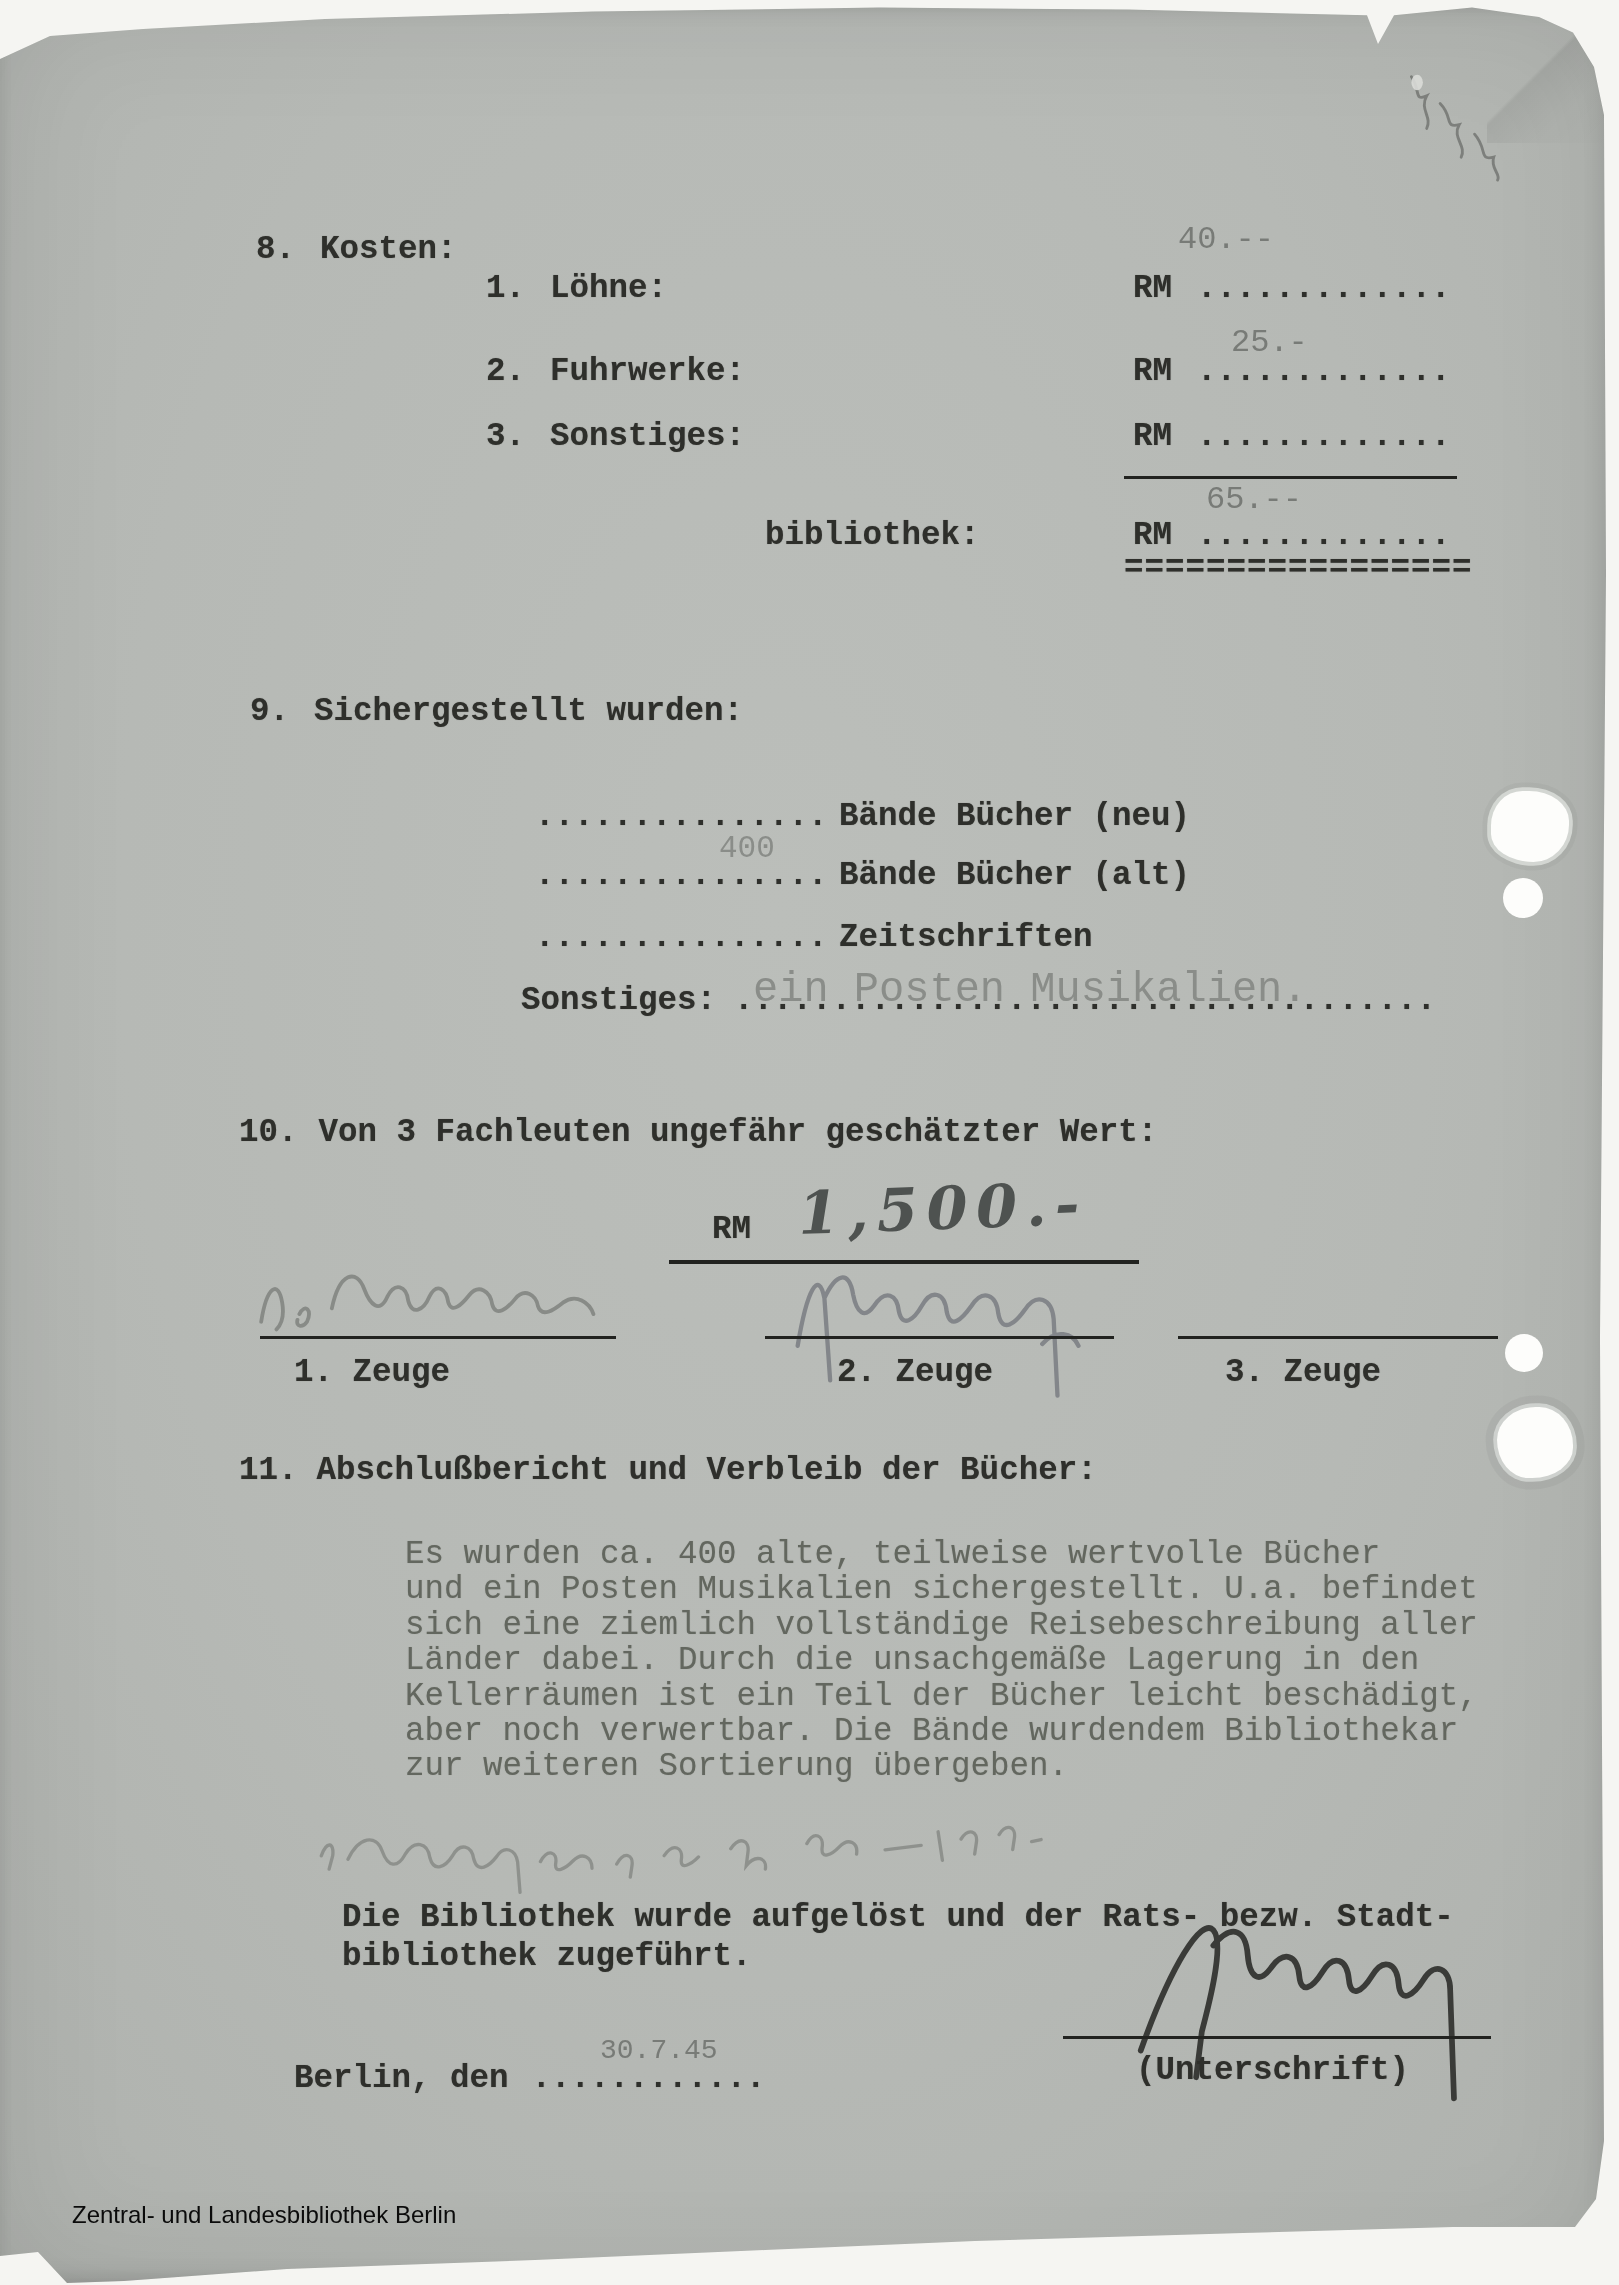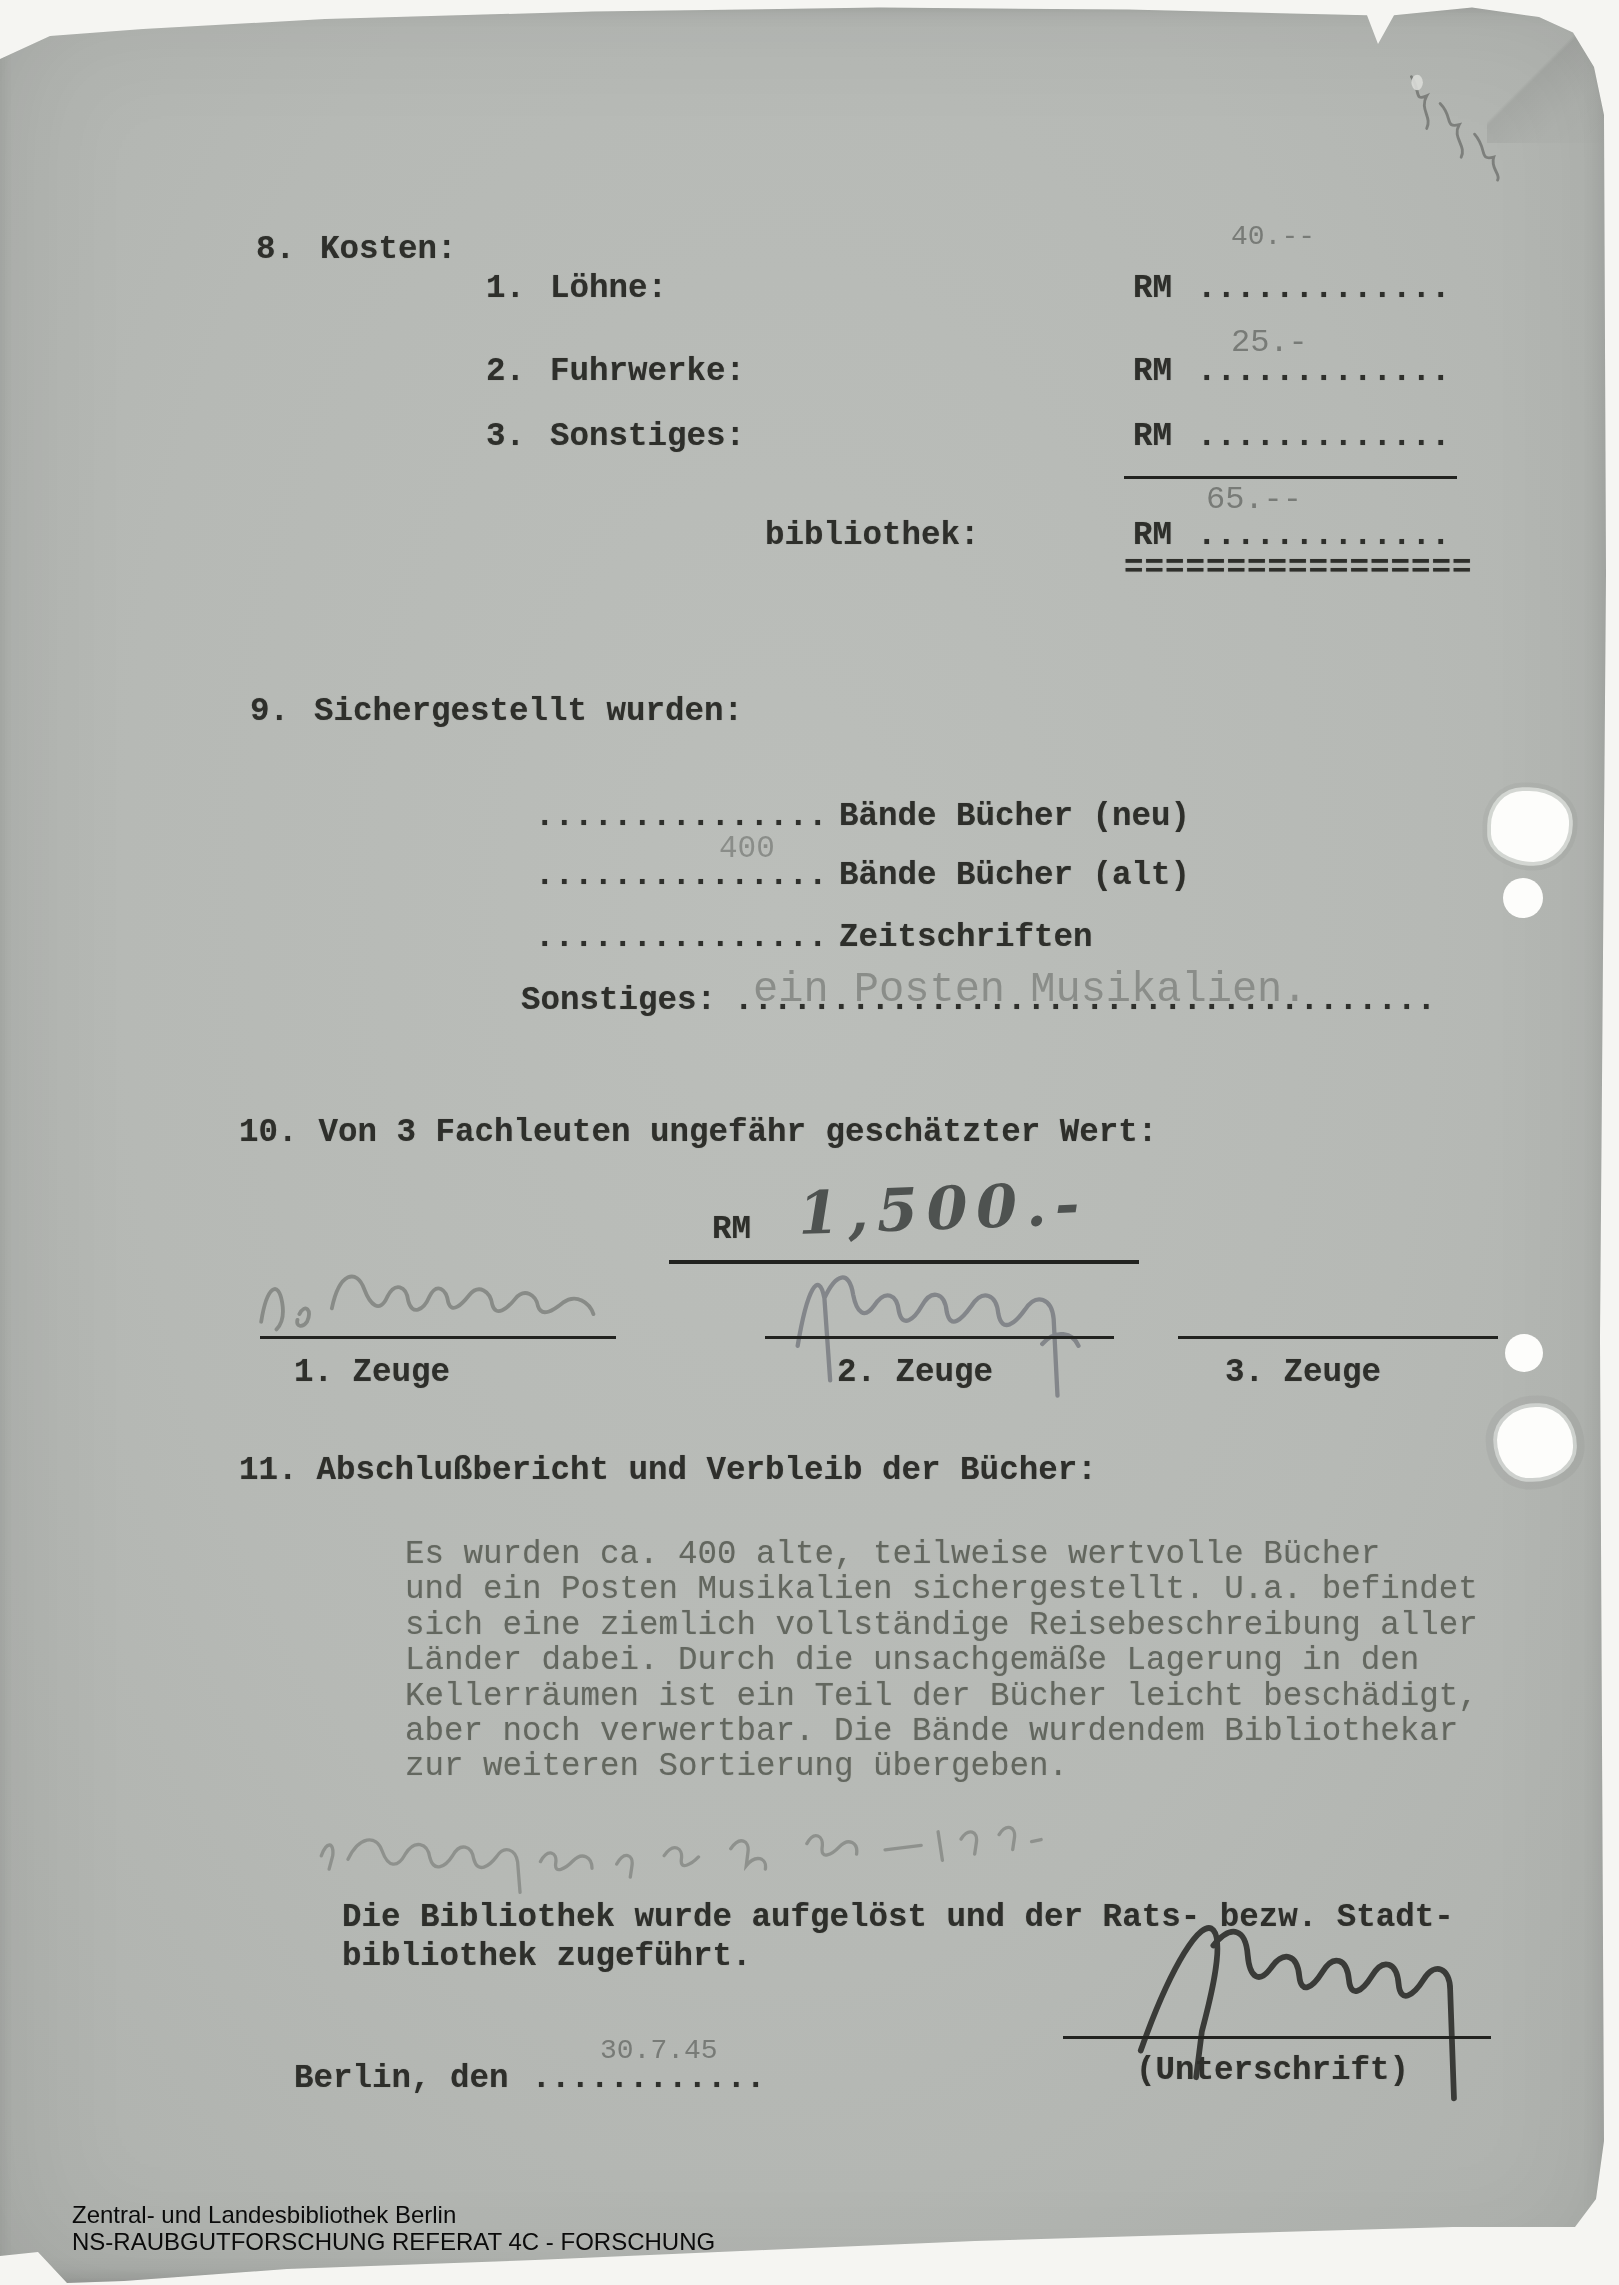--- a/index.html
+++ b/index.html
@@ -41,21 +41,21 @@
     <svg class="hand" style="left:1398px;top:69px" width="134" height="115" viewBox="0 0 140 120">
       <path d="M14 8 C24 22 16 34 30 28 C22 42 36 50 30 62 M44 36 C58 50 48 62 64 58 C56 72 72 80 66 92 M80 68 C94 84 84 96 100 92 C96 104 108 110 104 116" stroke="#6f726e" stroke-width="3" fill="none" stroke-linecap="round" opacity=".8"></path>
       <ellipse cx="20" cy="14" rx="6" ry="8" fill="#dadcd8" opacity=".9"></ellipse>
     </svg>
 
     <div class="t row" style="left:256px;top:232px">
       <span>8.</span>
       <span>Kosten:</span>
     </div>
 
-    <div class="t faint" style="left:1231px;top:222px;font-size:28px">40.--</div>
+    <div class="t faint" style="left:1178px;top:222px;font-size:32px">40.--</div>
     <div class="t row" style="left:486px;top:271px">
       <span>1.</span>
       <span>Löhne:</span>
     </div>
     <div class="t row" style="left:1133px;top:271px">
       <span>RM</span>
       <span>.............</span>
     </div>
 
     <div class="t faint" style="left:1231px;top:325px;font-size:32px">25.-</div>
@@ -163,16 +163,15 @@
       <span>Berlin, den</span>
       <span>............</span>
     </div>
 
     <div class="hole blob1" style="left:1491px;top:791px;width:78px;height:71px"></div>
     <div class="hole round" style="left:1503px;top:878px;width:40px;height:40px"></div>
     <div class="hole round" style="left:1505px;top:1334px;width:38px;height:38px"></div>
     <div class="hole blob2" style="left:1497px;top:1407px;width:76px;height:71px"></div>
 
     <div class="footer-sans" style="left:72px;top:2201px">Zentral- und Landesbibliothek Berlin</div>
-    <div class="footer-sans" style="left:72px;top:2228px">NS-RAUBGUTFORSCHUNG REFERAT 4C - FORSCHUNG</div>
   </div>
 </div>
 
 
 </body></html>

